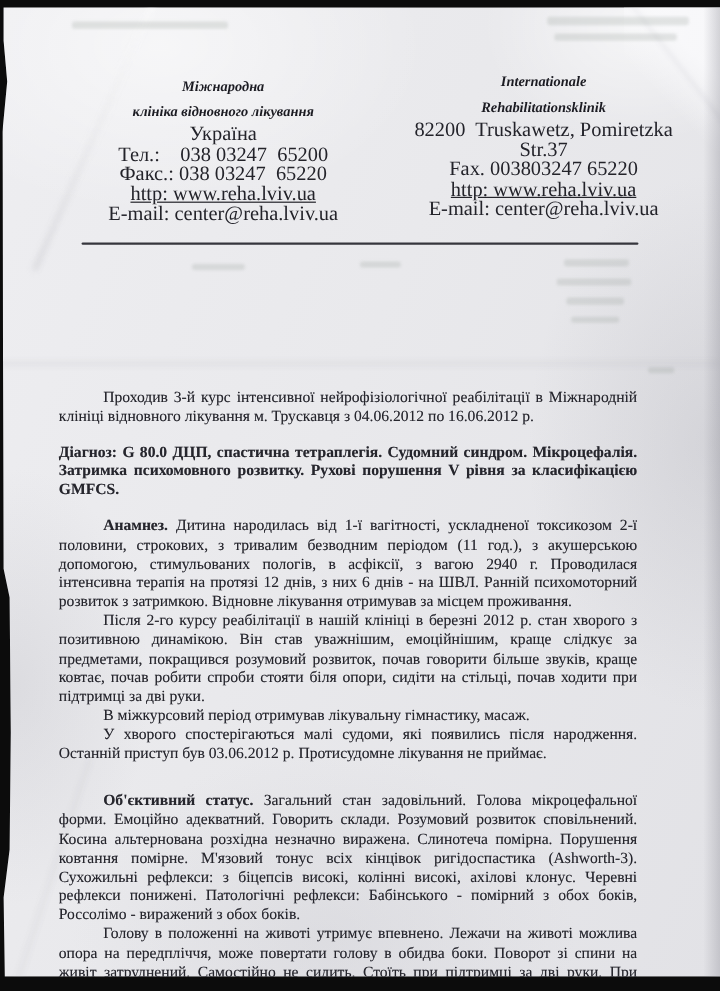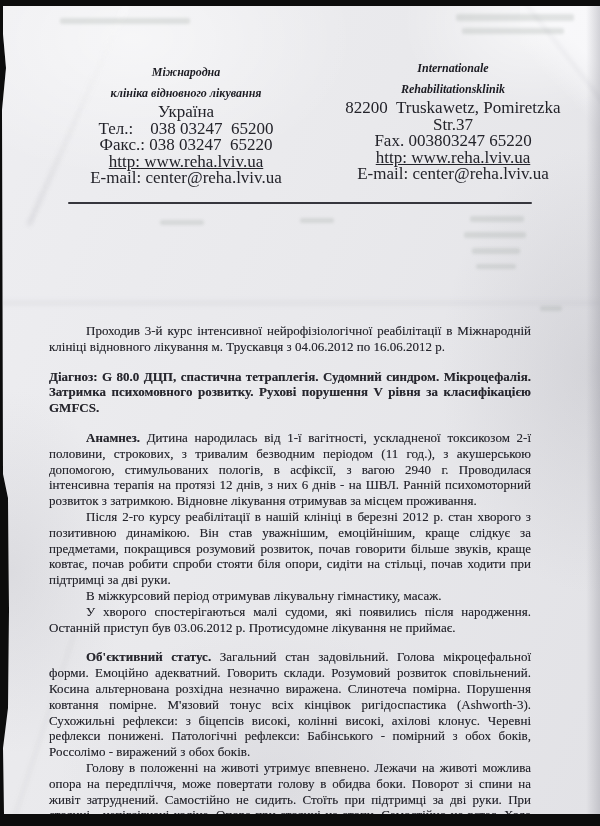--- a/index.html
+++ b/index.html
@@ -60,21 +60,21 @@
   
   .doc-title { position: absolute; left: 49px; top: 246px; width: 482px;
     text-align: center; font-weight: bold; font-size: 13.4px; line-height: 18px; color: #1d1d24; }
   
   .doc-body { position: absolute; left: 49px; top: 317px; width: 482px;
     font-size: 13px; line-height: 15.8px; text-align: justify; color: #26262d;
     text-shadow: 0 0 0.5px rgba(45,45,55,0.45); }
   .para { margin: 0; }
   .para.indent { text-indent: 37px; }
   .para.gap-after { margin-bottom: 14px; }
-  .para.gap-before { margin-top: 14px; }
+  .para.gap-before { margin-top: 24px; }
   .para.bold-para { font-weight: bold; }
   .lead { font-weight: bold; }
 </style>
 </head>
 <body>
 
 <div class="scan">
   <div class="paper">
 
     <div class="crease crease-1"></div>

